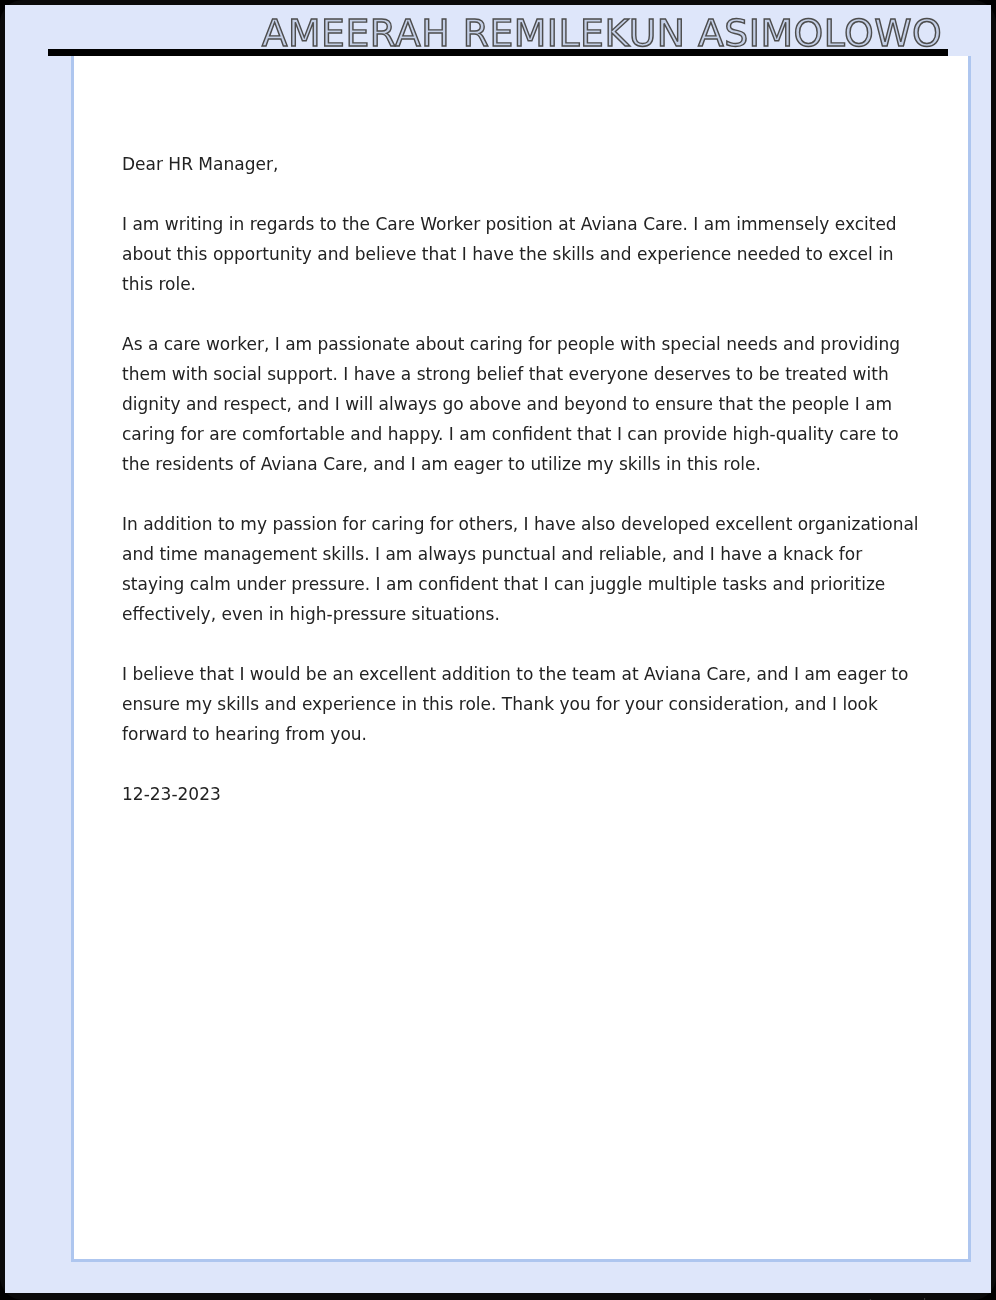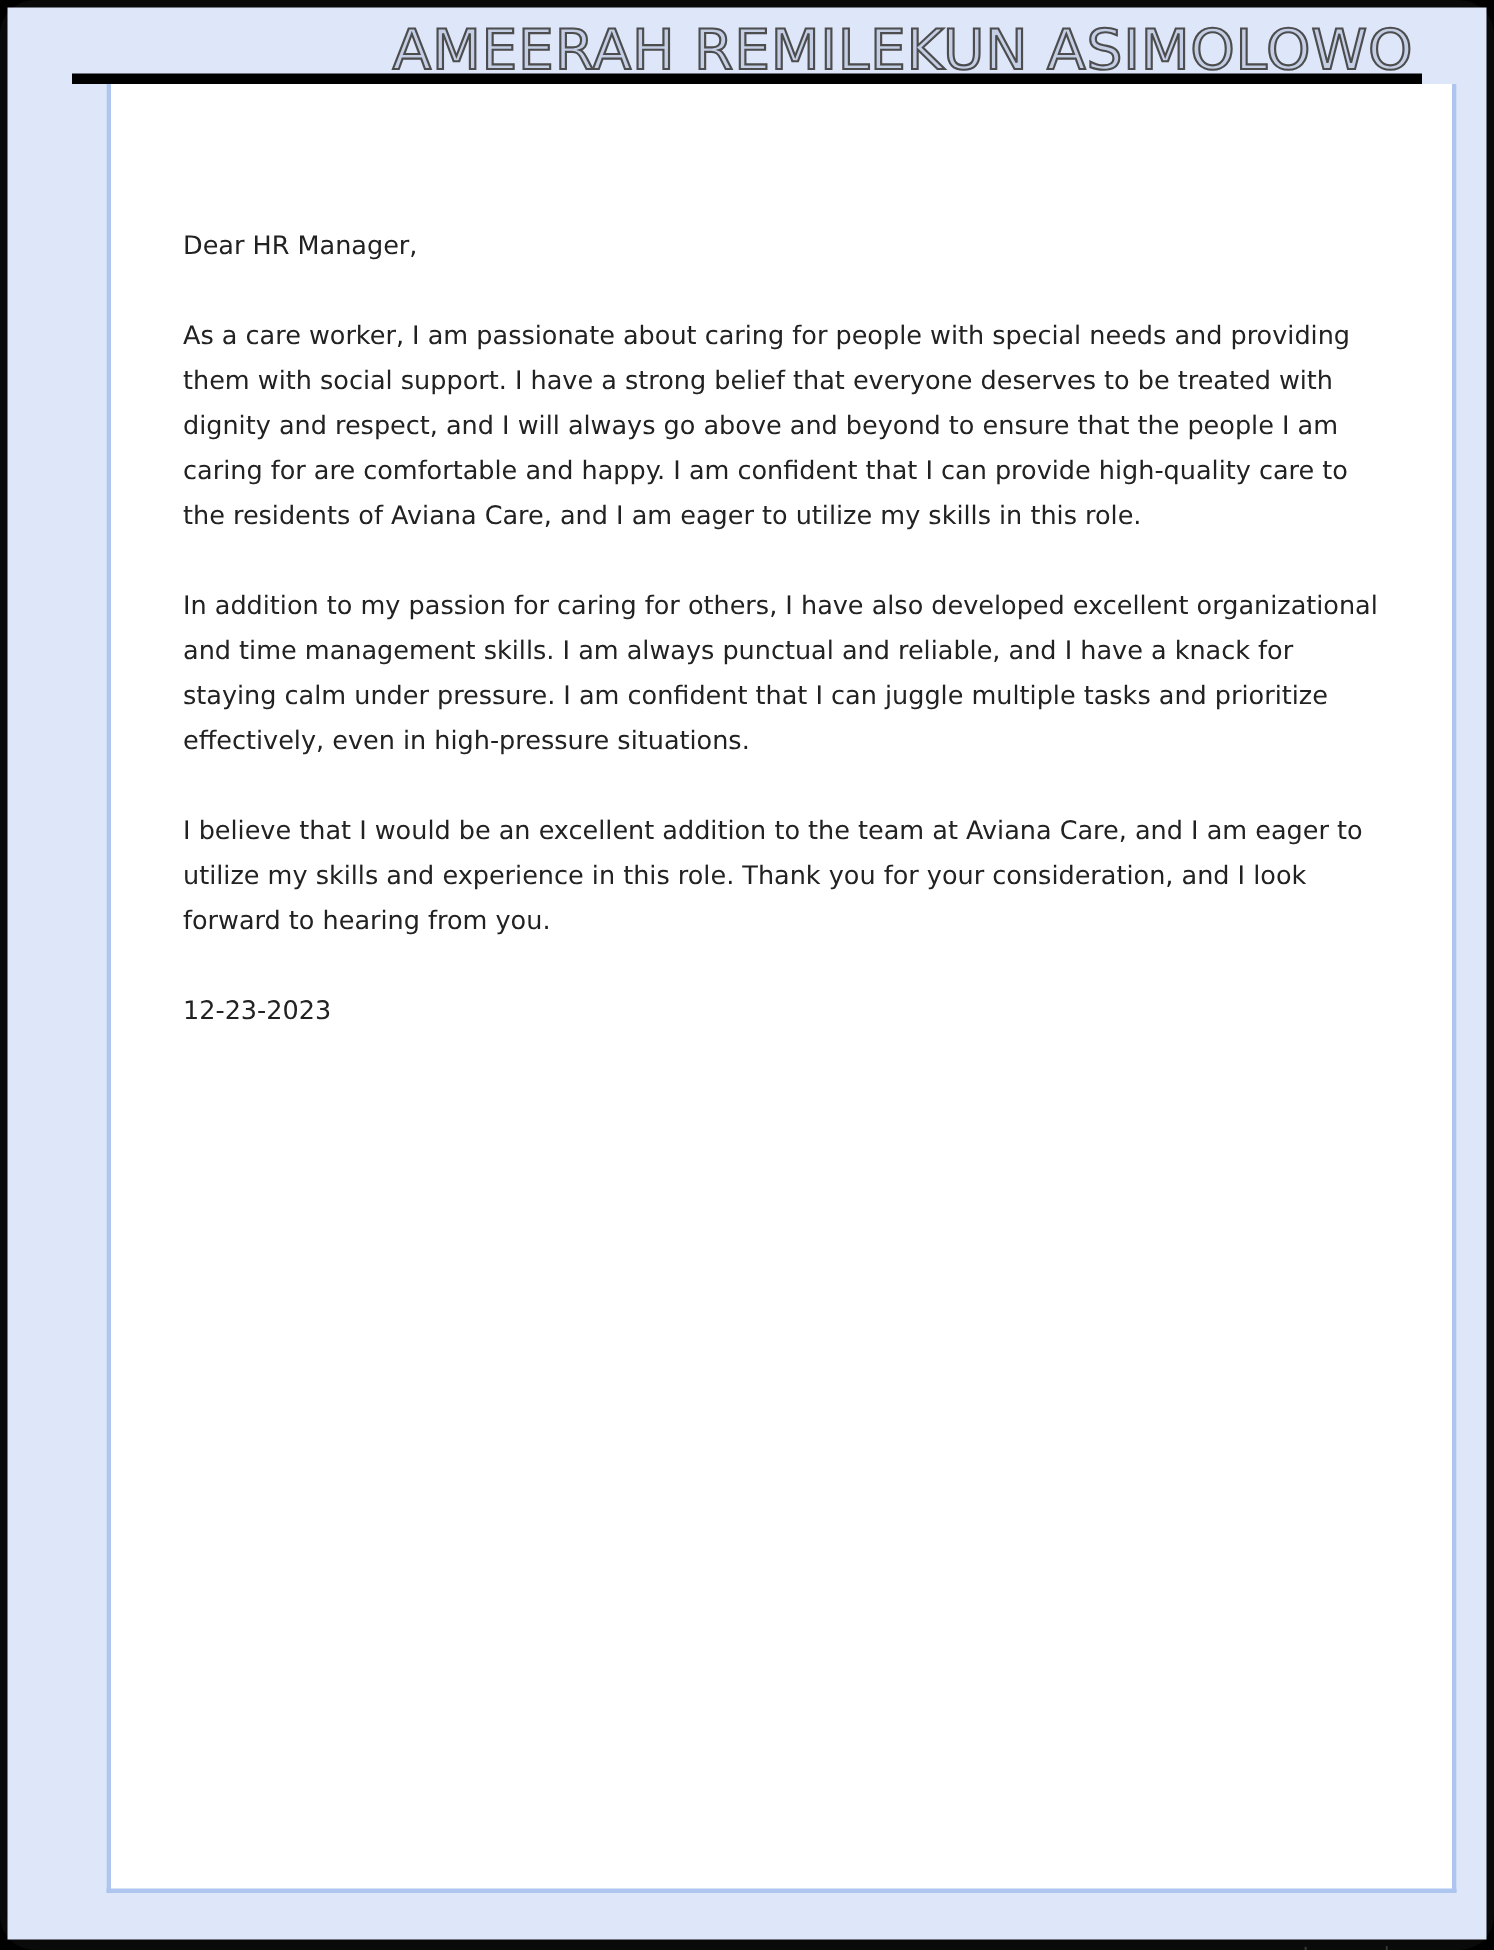--- a/index.html
+++ b/index.html
@@ -146,26 +146,27 @@
 
   </div>
 
   <div class="header-rule"></div>
 
   <div class="letter-card">
 
     <div class="letter-body">
       <p class="salutation">Dear HR Manager,</p>
 
+      <p>I am writing in regards to the Care Worker position at Aviana Care. I am immensely excited about this opportunity and believe that I have the skills and experience needed to excel in this role.</p>
 
       <p>As a care worker, I am passionate about caring for people with special needs and providing them with social support. I have a strong belief that everyone deserves to be treated with dignity and respect, and I will always go above and beyond to ensure that the people I am caring for are comfortable and happy. I am confident that I can provide high-quality care to the residents of Aviana Care, and I am eager to utilize my skills in this role.</p>
 
       <p>In addition to my passion for caring for others, I have also developed excellent organizational and time management skills. I am always punctual and reliable, and I have a knack for staying calm under pressure. I am confident that I can juggle multiple tasks and prioritize effectively, even in high-pressure situations.</p>
 
-      <p>I believe that I would be an excellent addition to the team at Aviana Care, and I am eager to utilize my skills and experience in this role. Thank you for your consideration, and I look forward to hearing from you.</p>
+      <p>I believe that I would be an excellent addition to the team at Aviana Care, and I am eager to ensure my skills and experience in this role. Thank you for your consideration, and I look forward to hearing from you.</p>
 
       <p class="letter-date">12-23-2023</p>
     </div>
 
     <div class="letter-footer">Lazyapply.com</div>
 
   </div>
 </div>
 
 </body></html>

